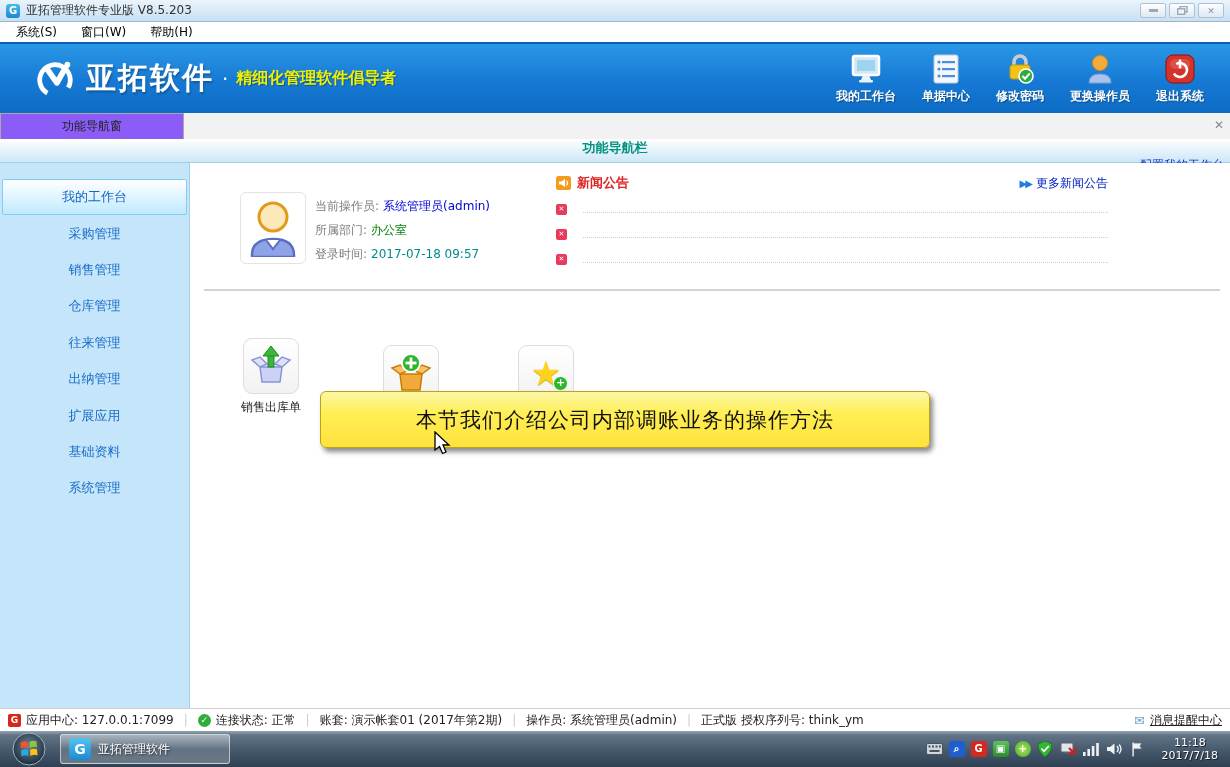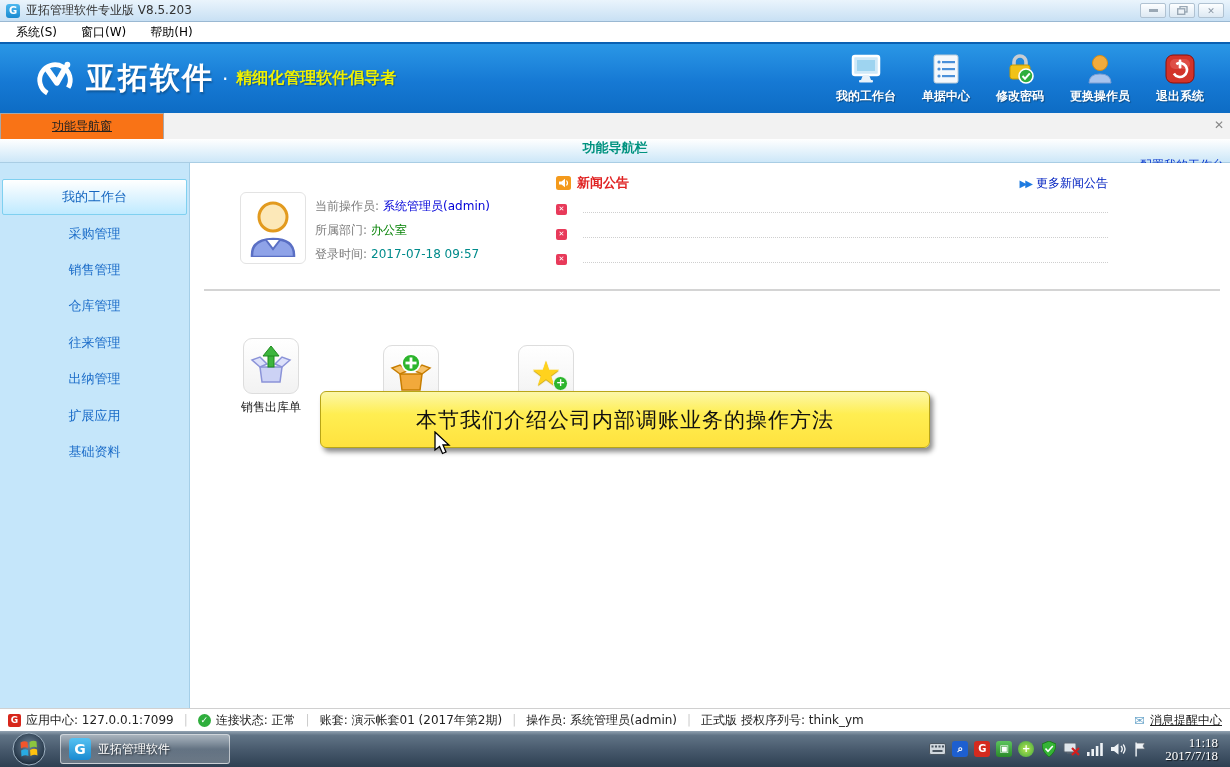--- a/index.html
+++ b/index.html
@@ -35,22 +35,22 @@
   .brand-dot { color:#fff; font-size:20px; margin:0 8px; }
   .brand-slogan { color:#eef000; font-size:16px; font-weight:bold;
     text-shadow:1px 1px 1px rgba(0,0,0,.3); }
   .header-tools { margin-left:auto; display:flex; align-items:flex-end; gap:26px; padding-right:14px; }
   .tool { display:flex; flex-direction:column; align-items:center; gap:3px; cursor:pointer; }
   .tool-label { color:#fff; font-size:12px; font-weight:bold; text-shadow:1px 1px 1px rgba(0,0,0,.35); white-space:nowrap; }
   .tool-ico { width:34px; height:32px; display:flex; align-items:center; justify-content:center; }
 
   
   .tabrow { height:26px; background:#f2f2f2; display:flex; align-items:stretch; position:relative; }
-  .tab { width:164px; background:#f97316; border:1px solid #a8a8a8; border-bottom:none;
-    display:flex; align-items:center; justify-content:center; font-size:12px; color:#222;text-decoration:underline; }
+  .tab { width:184px; background:#8b5cf6; border:1px solid #a8a8a8; border-bottom:none;
+    display:flex; align-items:center; justify-content:center; font-size:12px; color:#222; }
   .tab-close { position:absolute; right:6px; top:5px; color:#888; font-size:12px; cursor:pointer; }
 
   
   .navbar { height:24px; background:linear-gradient(#ffffff,#cde7f8);
     border-bottom:1px solid #a9cde4; display:flex; align-items:center; position:relative;flex-direction:column; }
   .nav-accent { width:6px; height:24px; background:#1568c4; margin-right:10px; }
   .nav-title { color:#00927f; font-weight:bold; font-size:13px; }
   .nav-config { margin-left:auto; margin-right:6px; color:#0433cc; text-decoration:underline;
     font-size:12px; cursor:pointer; }
 
@@ -129,22 +129,22 @@
     background:linear-gradient(rgba(255,255,255,.45),rgba(255,255,255,.15) 50%,rgba(255,255,255,.28));
     border:1px solid rgba(255,255,255,.55); border-radius:3px; padding:0 8px; cursor:pointer; }
   .tb-app-ico { width:22px; height:22px; border-radius:4px;
     background:linear-gradient(#55c2f2,#1a8ad0); color:#fff; font-weight:bold;
     font-size:14px; line-height:22px; text-align:center; }
   .tb-app-label { color:#fff; font-size:12px; text-shadow:1px 1px 2px rgba(0,0,0,.7); }
   .tray { margin-left:auto; display:flex; align-items:center; gap:6px; }
   .tray-ico { width:17px; height:17px; display:flex; align-items:center; justify-content:center; }
   .tray-sq { width:16px; height:16px; border-radius:3px; color:#fff; font-size:10px;
     font-weight:bold; line-height:16px; text-align:center; }
-  .clock { text-align:right; color:#fff; font-size:13px; line-height:13px;
-    text-shadow:1px 1px 1px rgba(0,0,0,.7); margin:0 8px 0 10px; white-space:nowrap;font-family:Liberation Serif, serif; }
+  .clock { text-align:center; color:#fff; font-size:11px; line-height:13px;
+    text-shadow:1px 1px 1px rgba(0,0,0,.7); margin:0 8px 0 10px; white-space:nowrap; }
 </style>
 </head>
 <body>
 
 <div class="app">
 
   <div class="titlebar">
     <div class="app-ico">G</div>
     <div class="title-text">亚拓管理软件专业版 V8.5.203</div>
     <div class="winbtns">
@@ -258,20 +258,21 @@
   <div class="bodyrow">
     <div class="sidebar">
       <div class="side-item active">我的工作台</div>
       <div class="side-item">采购管理</div>
       <div class="side-item">销售管理</div>
       <div class="side-item">仓库管理</div>
       <div class="side-item">往来管理</div>
       <div class="side-item">出纳管理</div>
       <div class="side-item">扩展应用</div>
       <div class="side-item">基础资料</div>
+      <div class="side-item">系统管理</div>
     </div>
 
     <div class="main">
 
       <div class="avatar-box">
         <svg width="54" height="58" viewBox="0 0 54 58">
           <circle cx="27" cy="18" r="14" fill="#fce8b8" stroke="#e29a1e" stroke-width="3"></circle>
           <path d="M6 56 q0 -16 21 -16 q21 0 21 16 l0 2 -42 0 Z" fill="#8fa3e8" stroke="#5a6fc4" stroke-width="2.5"></path>
           <path d="M20 41 l7 9 7 -9" fill="#ffffff" stroke="#5a6fc4" stroke-width="2"></path>
         </svg>

